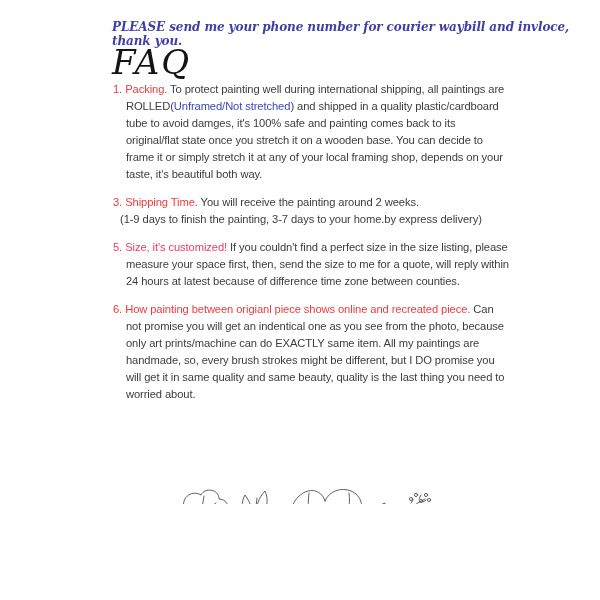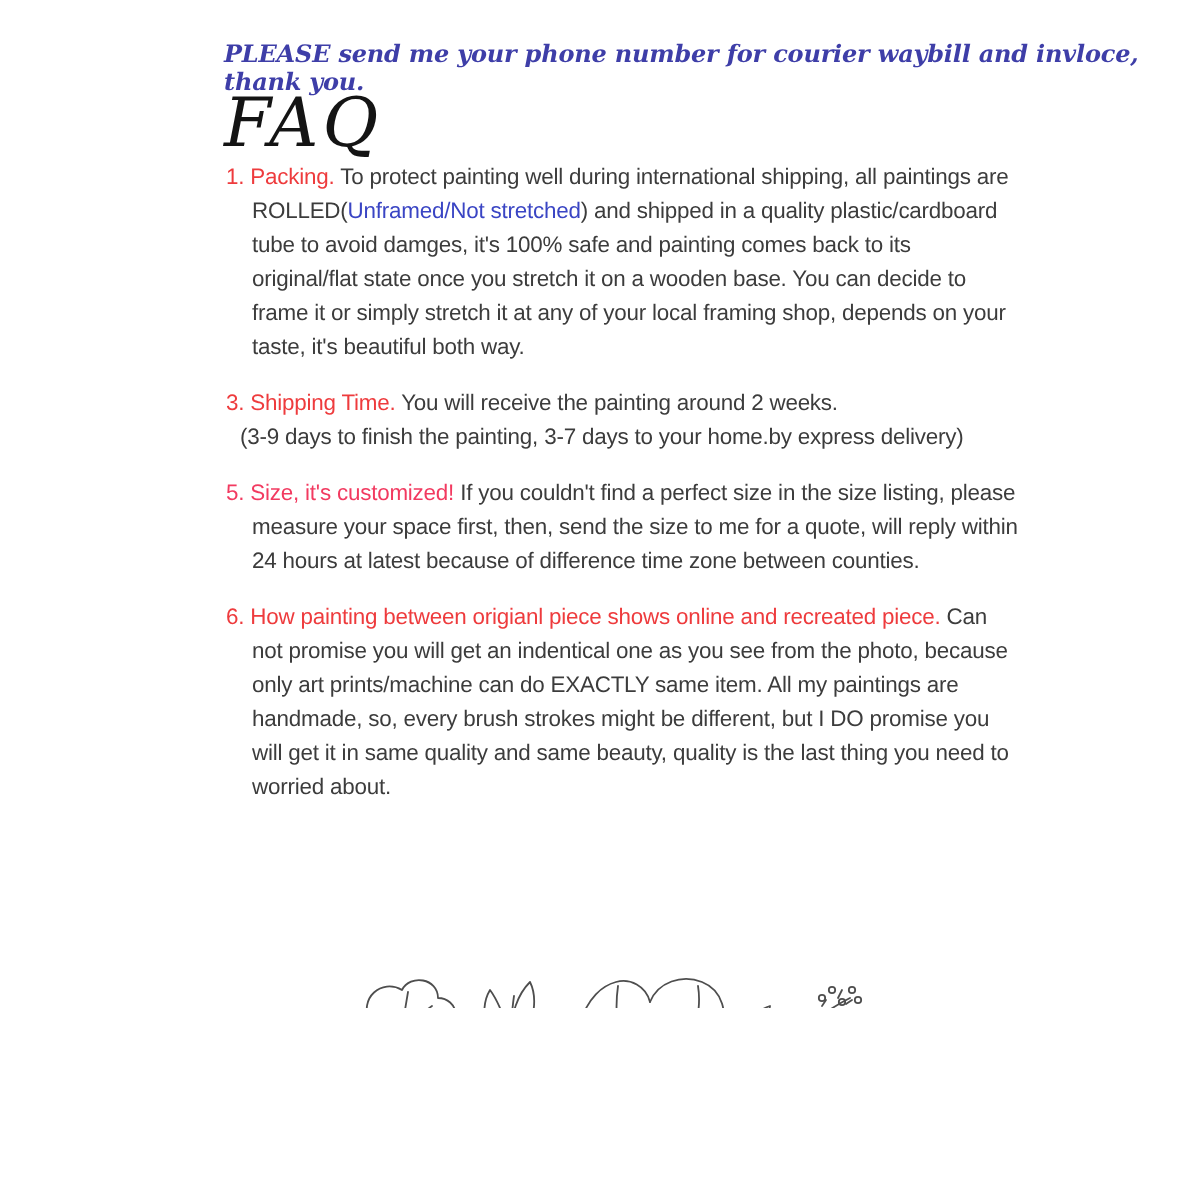--- a/index.html
+++ b/index.html
@@ -39,21 +39,21 @@
       <span class="hl">1.</span>
       <span class="hl">Packing.</span>
       <span>To protect painting well during international shipping, all paintings are ROLLED(</span><span class="link">Unframed/Not stretched</span><span>) and shipped in a quality plastic/cardboard tube to avoid damges, it's 100% safe and painting comes back to its original/flat state once you stretch it on a wooden base. You can decide to frame it or simply stretch it at any of your local framing shop, depends on your taste, it's beautiful both way.</span>
     </p>
 
 
     <p class="item">
       <span class="hl">3.</span>
       <span class="hl">Shipping Time.</span>
       <span>You will receive the painting around 2 weeks.</span>
-      <span class="note">(3-9 days to finish the painting, 3-7 days to your home.by express delivery)</span>
+      <span class="note">(1-9 days to finish the painting, 3-7 days to your home.by express delivery)</span>
     </p>
 
 
     <p class="item pink">
       <span class="hl">5.</span>
       <span class="hl">Size, it's customized!</span>
       <span>If you couldn't find a perfect size in the size listing, please measure your space first, then, send the size to me for a quote, will reply within 24 hours at latest because of difference time zone between counties.</span>
     </p>
 
     <p class="item">

